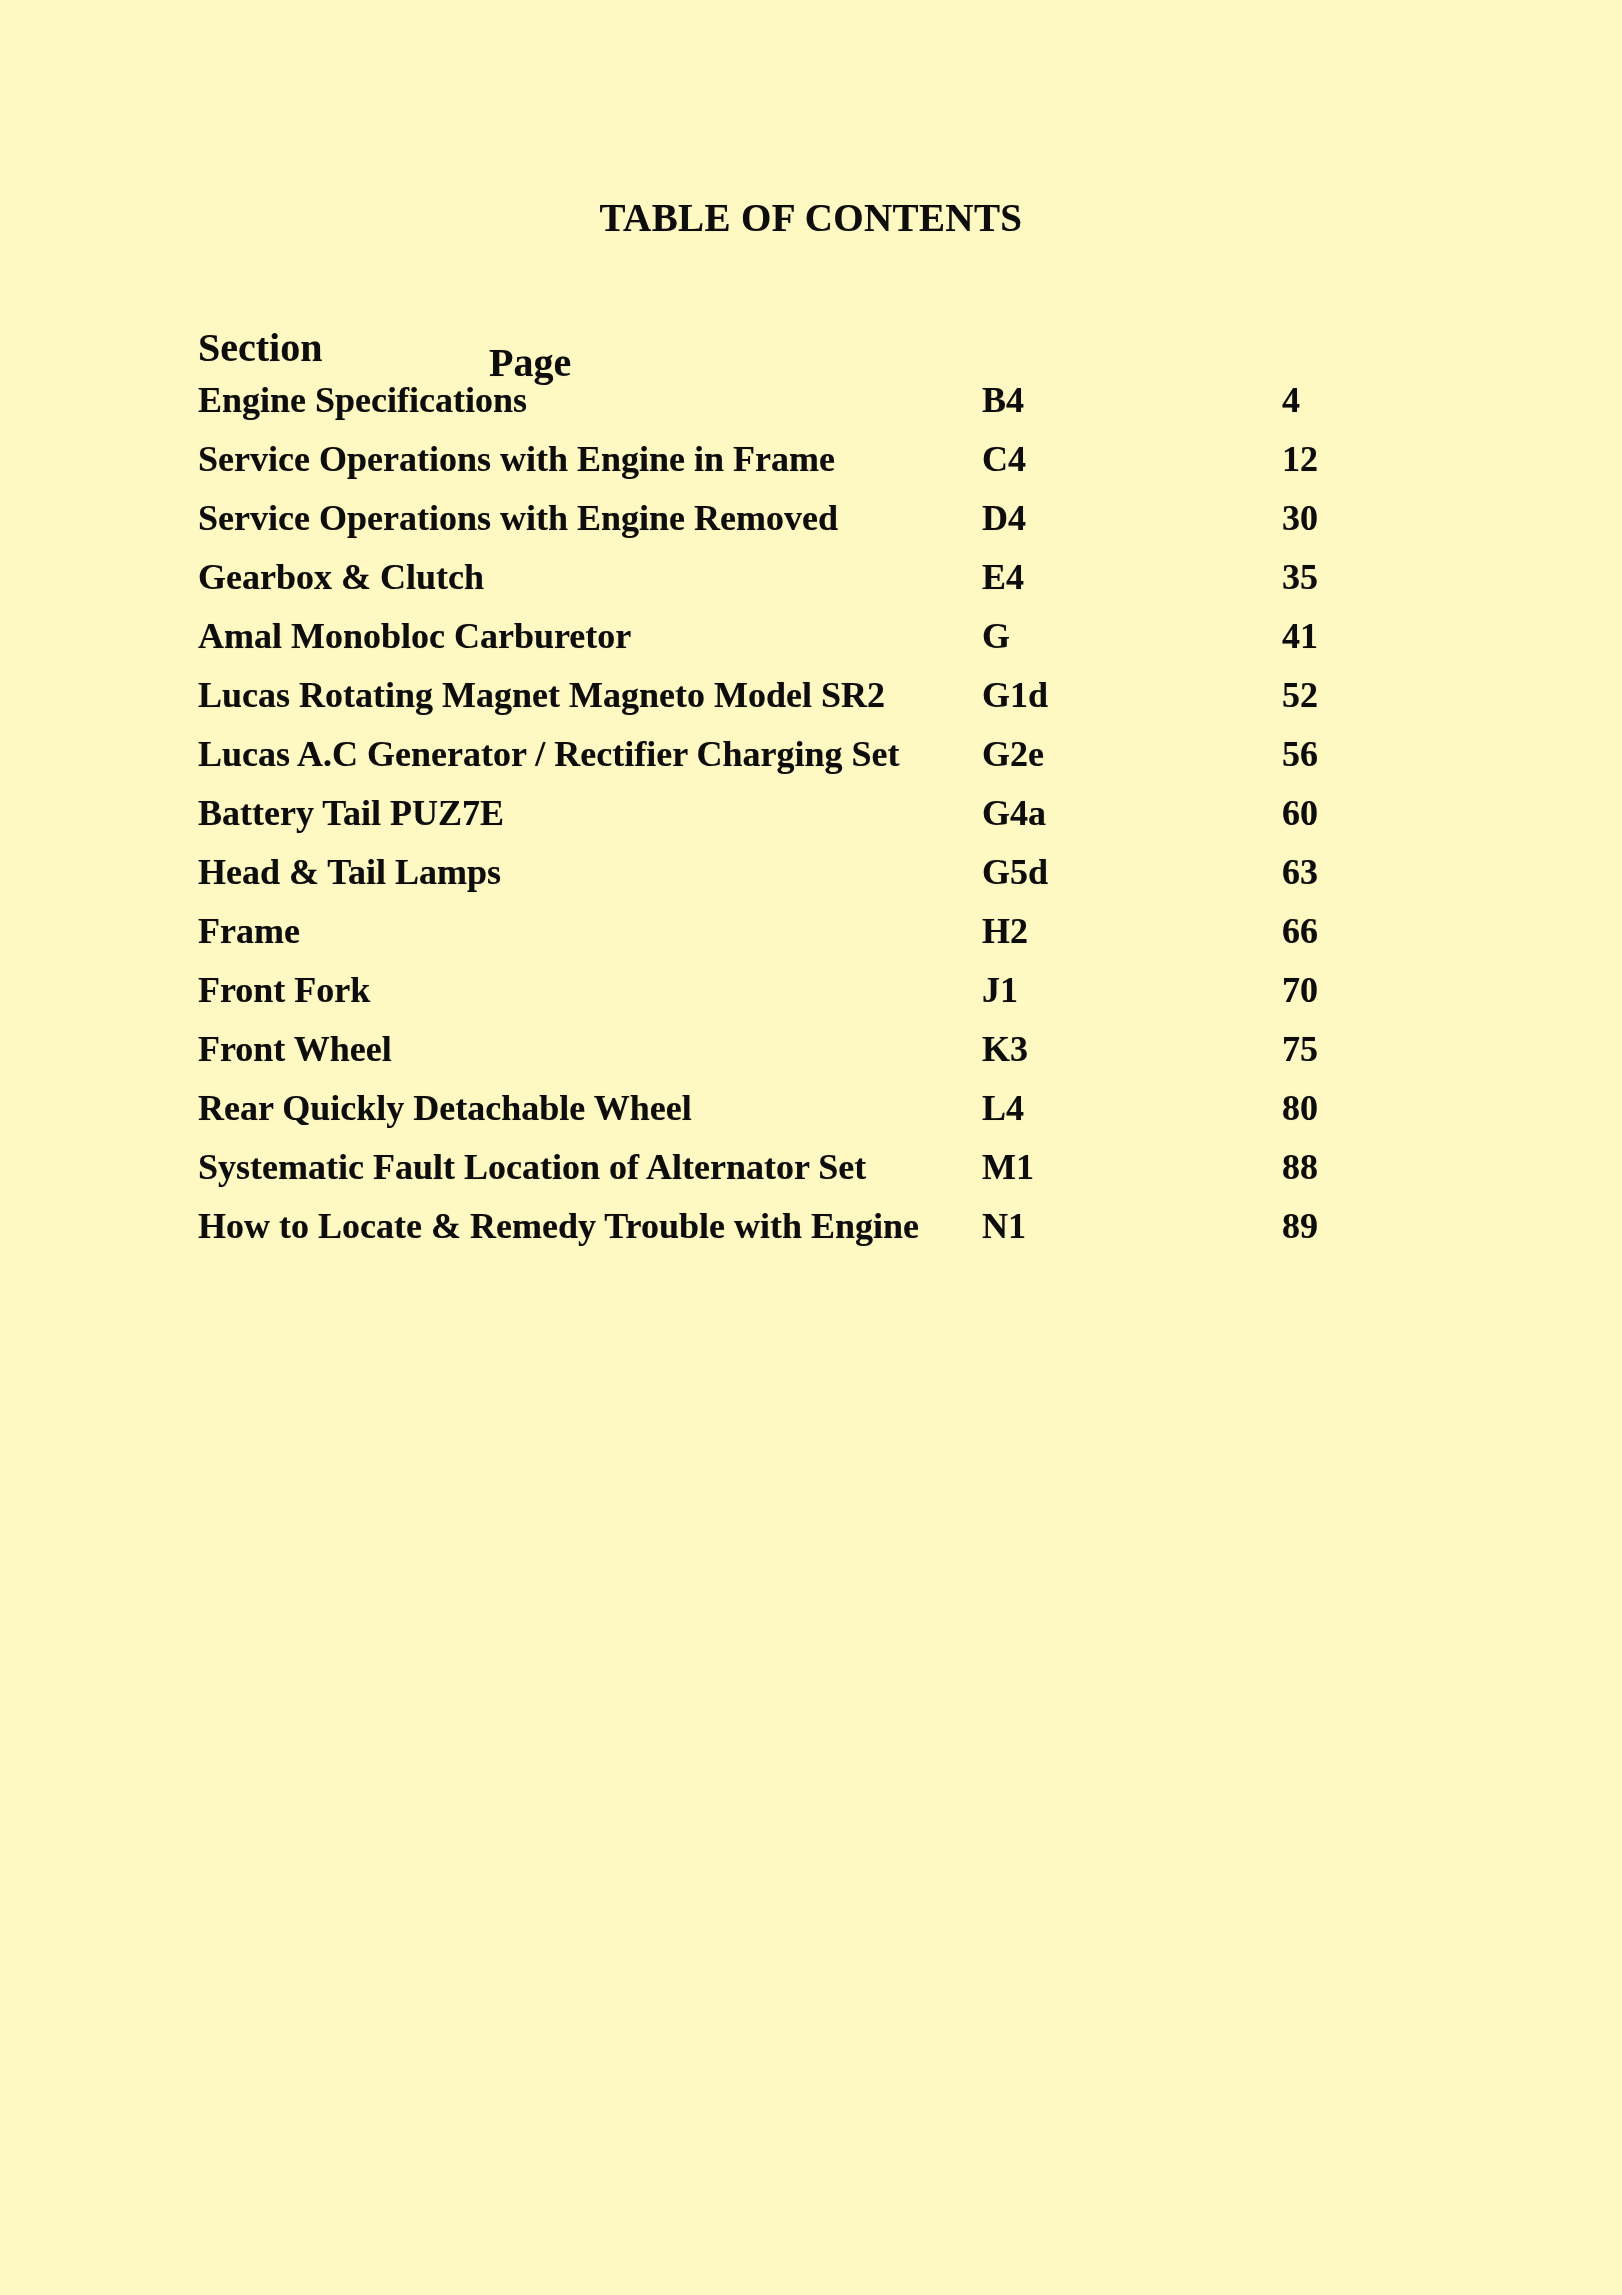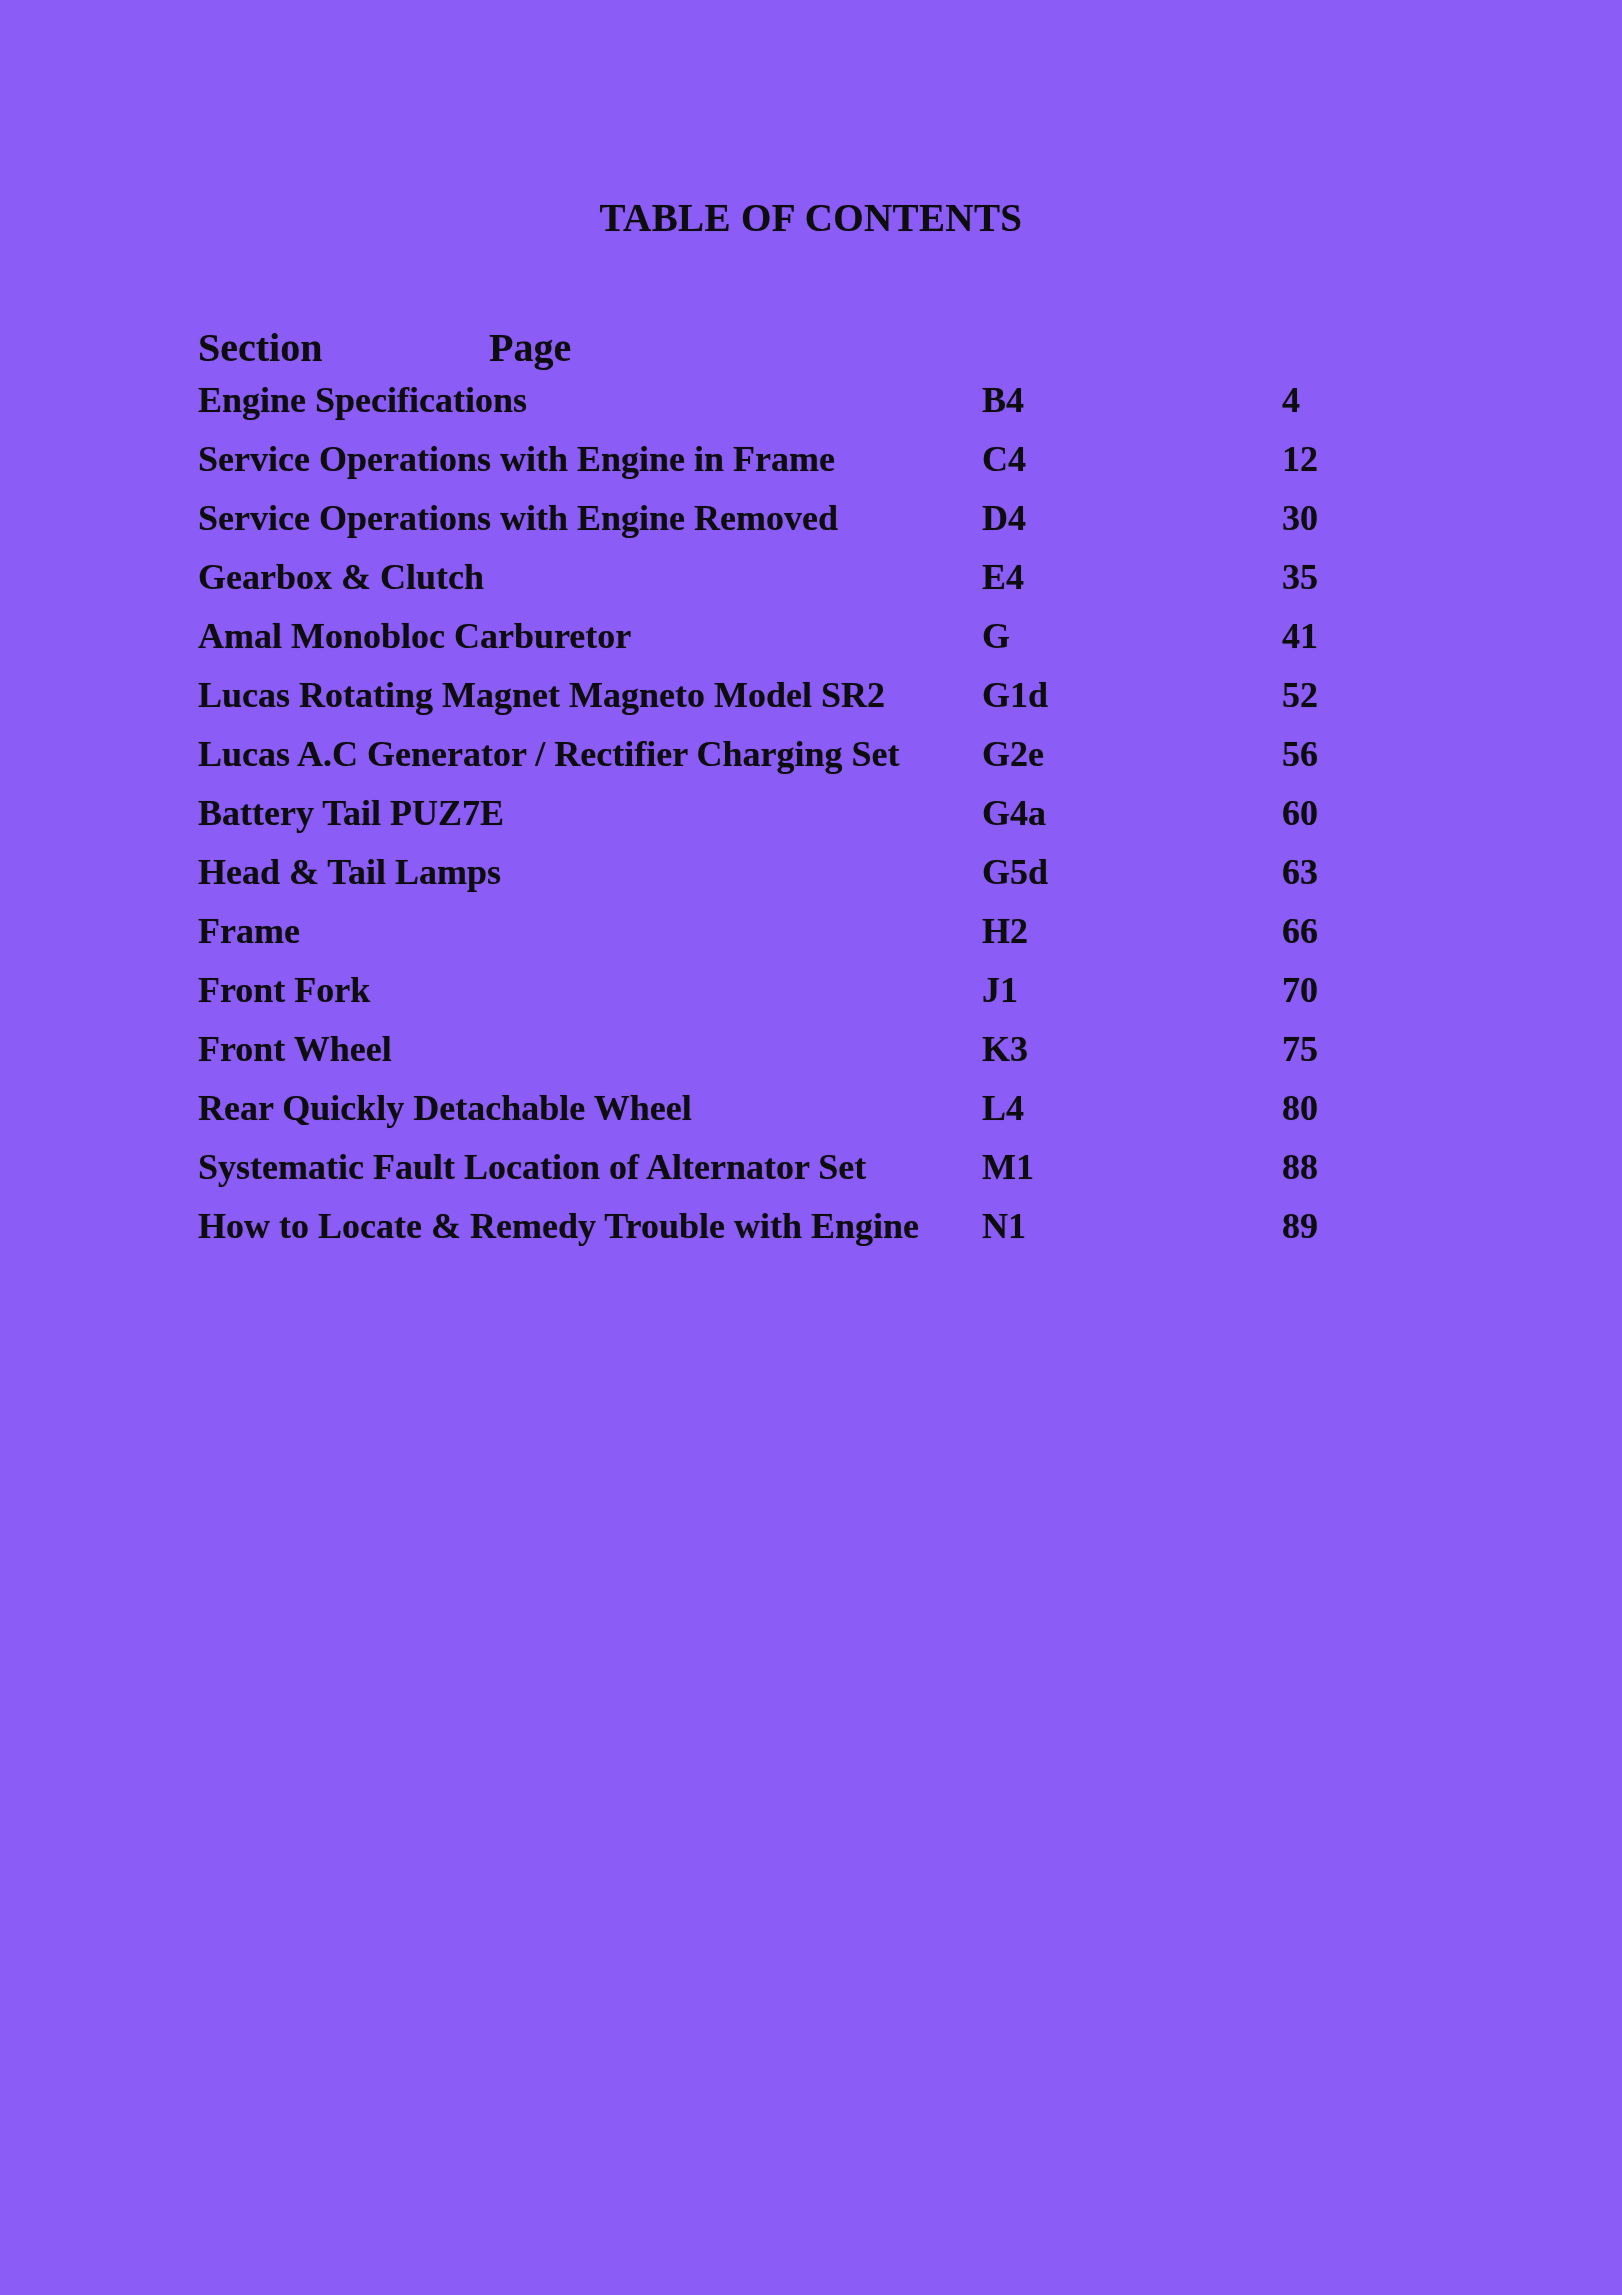--- a/index.html
+++ b/index.html
@@ -12,21 +12,21 @@
     background: #ffffff;
     position: relative;
     font-family: "Liberation Serif", "DejaVu Serif", serif;
     font-weight: bold;
     color: #0d0d0d;
     text-rendering: optimizeLegibility;
   }
   .page {
     position: absolute;
     inset: 0;
-    background: #8b5cf6;
+    background: #fef9c3;
     overflow: hidden;
   }
   .doc-text {
     text-shadow: 0 0 0.8px rgba(0,0,0,0.35);
   }
   .page-title {
     position: absolute;
     top: 198px;
     left: 0;
     width: 100%;
@@ -46,21 +46,21 @@
     line-height: 1;
   }
   .toc-header .section-label {
     position: absolute;
     left: 0;
     top: 0;
   }
   .toc-header .page-label {
     position: absolute;
     left: 291px;
-    top: 0;
+    top: 15px;
   }
   .toc-rows {
     position: absolute;
     top: 370px;
     left: 198px;
     width: 1227px;
   }
   .toc-row {
     height: 59px;
     display: grid;

